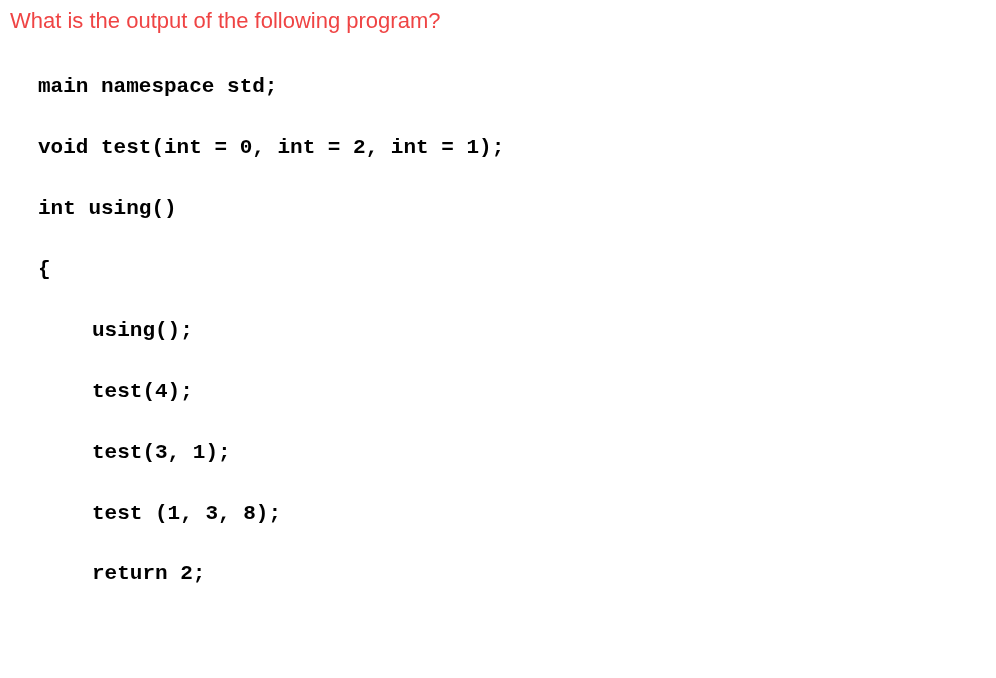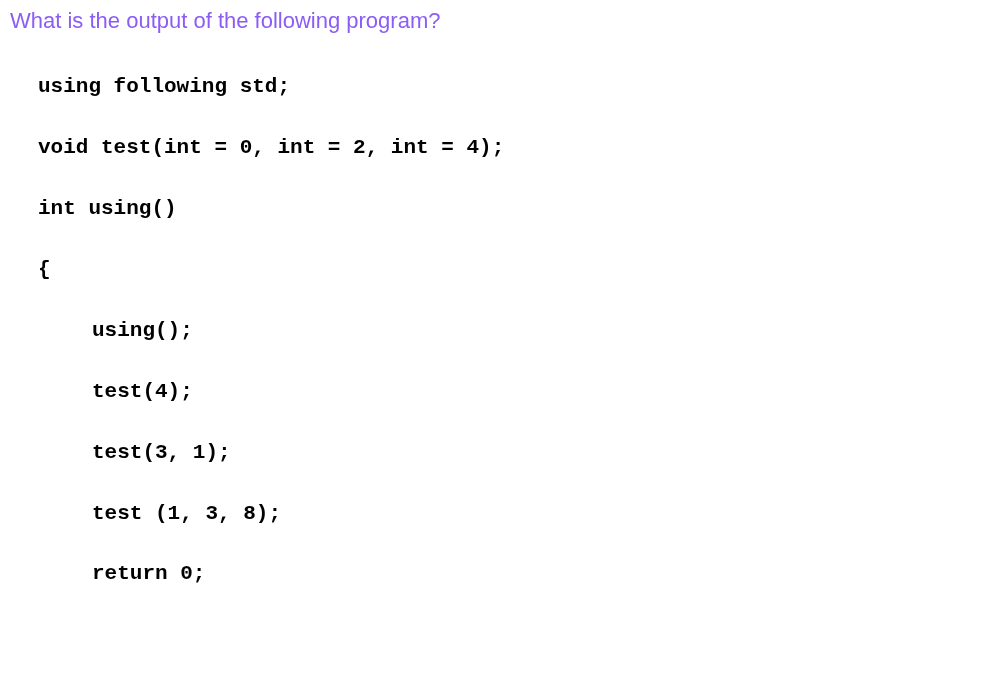--- a/index.html
+++ b/index.html
@@ -9,21 +9,21 @@
     }
     body {
       width: 996px;
       height: 678px;
       background: #ffffff;
       font-family: Arial, sans-serif;
       padding: 8px 10px;
     }
     .question {
       font-size: 22px;
-      color: #8b5cf6;
+      color: #ef4444;
       margin-bottom: 8px;
       font-weight: normal;
     }
     .code-block {
       font-family: 'Courier New', Courier, monospace;
       font-size: 21px;
       font-weight: bold;
       color: #000;
       line-height: 1.45;
       padding-left: 28px;
@@ -32,29 +32,29 @@
     .indent {
       padding-left: 54px;
     }
   </style>
 </head>
 <body>
 
 <div class="question">What is the output of the following program?</div>
 
 <div class="code-block">
-<div>using following std;</div>
-<div>void test(int = 0, int = 2, int = 4);</div>
+<div>main namespace std;</div>
+<div>void test(int = 0, int = 2, int = 1);</div>
 <div>int using()</div>
 <div>{</div>
 <div class="indent">using();</div>
 <div class="indent">test(4);</div>
 <div class="indent">test(3, 1);</div>
 <div class="indent">test (1, 3, 8);</div>
-<div class="indent">return 0;</div>
+<div class="indent">return 2;</div>
 
 
 
 
 
 
 
 
 
 </div>

